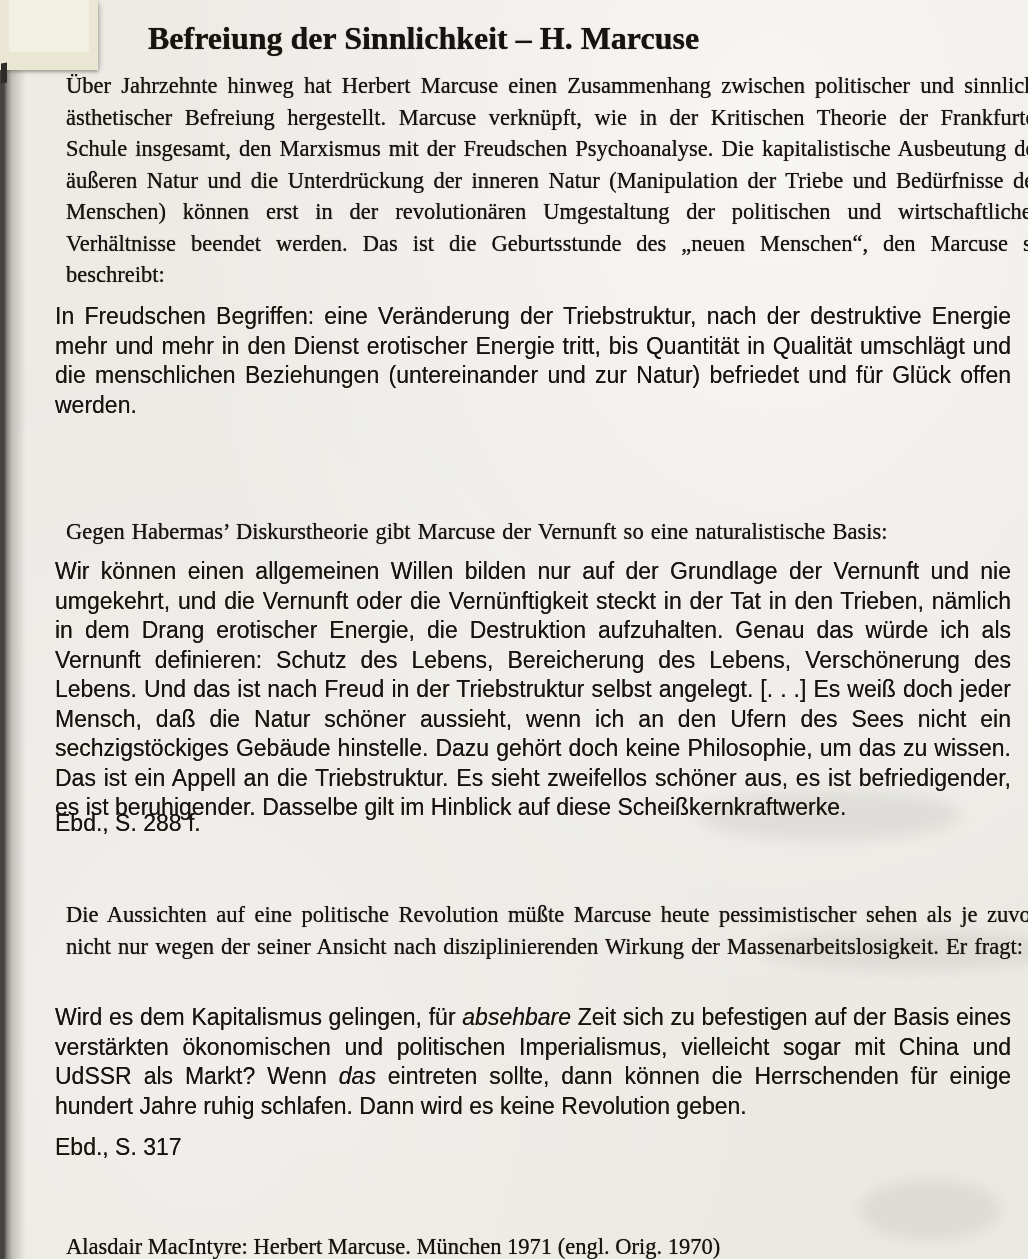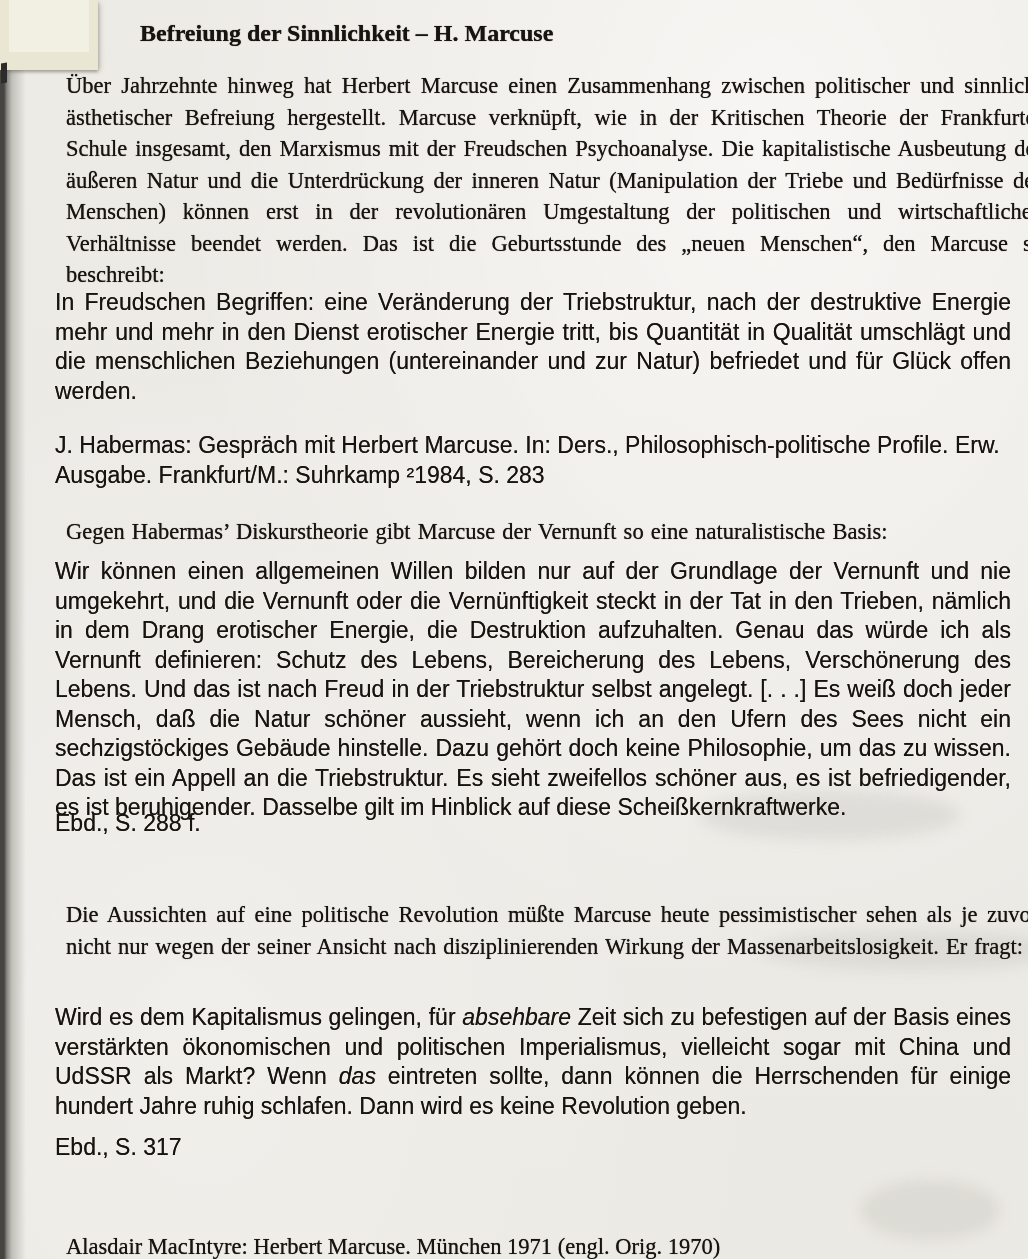--- a/index.html
+++ b/index.html
@@ -54,27 +54,27 @@
   }
   .sans{
     position:absolute;left:55px;width:956px;
     font-family:"Liberation Sans","DejaVu Sans",sans-serif;
     font-size:23px;line-height:29.5px;
     text-align:justify;
     text-shadow:0 0 0.6px rgba(20,15,10,0.75);
   }
   .cite{text-align:left;}
   .title{
-    position:absolute;left:140px;top:18px;
+    position:absolute;left:148px;top:18px;
     font-family:"Liberation Serif","DejaVu Serif",serif;
-    font-size:24px;font-weight:bold;line-height:1.25;
+    font-size:32px;font-weight:bold;line-height:1.25;
     text-shadow:0 0 0.8px rgba(20,15,10,0.9);
   }
   .intro{top:70px;}
-  .q1{top:288px;}
+  .q1{top:302px;}
   .c1{top:431px;}
   .link1{top:516px;}
   .q2{top:557px;}
   .e1{top:809px;}
   .link2{top:899px;}
   .q3{top:1003px;}
   .e2{top:1133px;}
   .lit-head{top:1187px;font-style:italic;text-align:left;word-spacing:0;}
   .lit-entry{top:1231px;text-align:left;word-spacing:0;}
   .q3 em{font-style:italic;}
@@ -90,21 +90,20 @@
 
   <div class="smudge" style="left:700px;top:790px;width:260px;height:50px;"></div>
   <div class="smudge" style="left:760px;top:930px;width:300px;height:40px;"></div>
   <div class="smudge" style="left:860px;top:1180px;width:140px;height:60px;"></div>
 
   <h1 class="title">Befreiung der Sinnlichkeit – H. Marcuse</h1>
 
   <p class="serif intro">Über Jahrzehnte hinweg hat Herbert Marcuse einen Zusammenhang zwischen politischer und sinnlich-ästhetischer Befreiung hergestellt. Marcuse verknüpft, wie in der Kritischen Theorie der Frankfurter Schule insgesamt, den Marxismus mit der Freudschen Psychoanalyse. Die kapitalistische Ausbeutung der äußeren Natur und die Unterdrückung der inneren Natur (Manipulation der Triebe und Bedürfnisse des Menschen) können erst in der revolutionären Umgestaltung der politischen und wirtschaftlichen Verhältnisse beendet werden. Das ist die Geburtsstunde des „neuen Menschen“, den Marcuse so beschreibt:</p>
 
   <p class="sans q1">In Freudschen Begriffen: eine Veränderung der Triebstruktur, nach der destruktive Energie mehr und mehr in den Dienst erotischer Energie tritt, bis Quantität in Qualität umschlägt und die menschlichen Beziehungen (untereinander und zur Natur) befriedet und für Glück offen werden.</p>
-  <p class="sans cite c1">J. Habermas: Gespräch mit Herbert Marcuse. In: Ders., Philosophisch-politische Profile. Erw. Ausgabe. Frankfurt/M.: Suhrkamp ²1984, S. 283</p>
 
   <p class="serif link1">Gegen Habermas’ Diskurstheorie gibt Marcuse der Vernunft so eine naturalistische Basis:</p>
 
   <p class="sans q2">Wir können einen allgemeinen Willen bilden nur auf der Grundlage der Vernunft und nie umgekehrt, und die Vernunft oder die Vernünftigkeit steckt in der Tat in den Trieben, nämlich in dem Drang erotischer Energie, die Destruktion aufzuhalten. Genau das würde ich als Vernunft definieren: Schutz des Lebens, Bereicherung des Lebens, Verschönerung des Lebens. Und das ist nach Freud in der Triebstruktur selbst angelegt. [. . .] Es weiß doch jeder Mensch, daß die Natur schöner aussieht, wenn ich an den Ufern des Sees nicht ein sechzigstöckiges Gebäude hinstelle. Dazu gehört doch keine Philosophie, um das zu wissen. Das ist ein Appell an die Triebstruktur. Es sieht zweifellos schöner aus, es ist befriedigender, es ist beruhigender. Dasselbe gilt im Hinblick auf diese Scheißkernkraftwerke.</p>
   <p class="sans cite e1">Ebd., S. 288 f.</p>
 
   <p class="serif link2">Die Aussichten auf eine politische Revolution müßte Marcuse heute pessimistischer sehen als je zuvor, nicht nur wegen der seiner Ansicht nach disziplinierenden Wirkung der Massenarbeitslosigkeit. Er fragt:</p>
 
   <p class="sans q3"><span>Wird es dem Kapitalismus gelingen, für </span><em>absehbare</em><span> Zeit sich zu befestigen auf der Basis eines verstärkten ökonomischen und politischen Imperialismus, vielleicht sogar mit China und UdSSR als Markt? Wenn </span><em>das</em><span> eintreten sollte, dann können die Herrschenden für einige hundert Jahre ruhig schlafen. Dann wird es keine Revolution geben.</span></p>
   <p class="sans cite e2">Ebd., S. 317</p>

